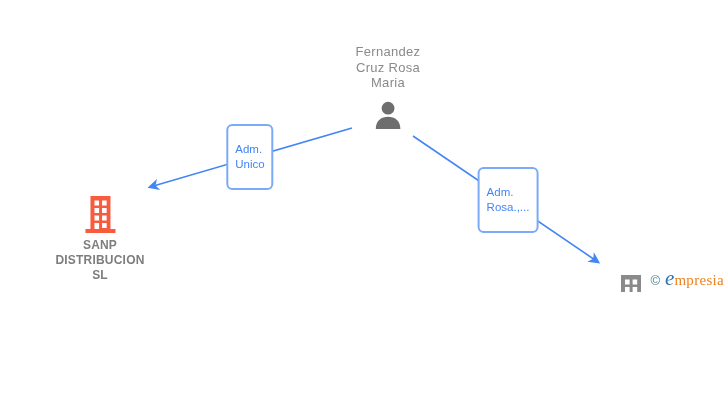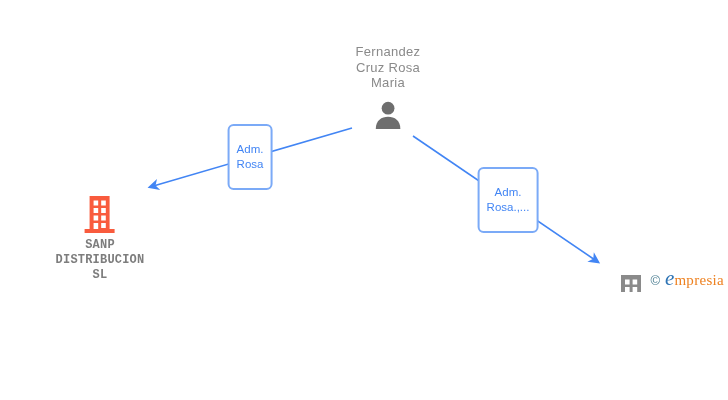--- a/index.html
+++ b/index.html
@@ -37,33 +37,31 @@
   .person-name span, .company-name span { display: block; }
   .node-person .icon { margin-top: 10px; }
   .company-name {
     margin-top: 5px;
     font-size: 12px;
     font-weight: bold;
     line-height: 15px;
     color: #7d7d7d;
     letter-spacing: 0.2px;
     white-space: nowrap;
-    font-family: Liberation Mono, monospace;
   }
   .edge-label {
     position: absolute;
     transform: translate(-50%, -50%);
     background: #ffffff;
     border: 2px solid #7baaf7;
     border-radius: 6px;
     padding: 16px 7px;
     font-size: 11.5px;
     line-height: 15px;
     color: #4285f4;
-    text-align: center;
     white-space: nowrap;
     cursor: pointer;
   }
   .edge-label span { display: block; }
   .brand {
     position: absolute;
     right: 4px;
     bottom: 3px;
     display: flex;
     align-items: baseline;
@@ -155,21 +153,21 @@
         <rect x="11" y="19.5" width="4.6" height="5"></rect>
         <rect x="18.6" y="19.5" width="4.6" height="5"></rect>
         <rect x="11" y="27" width="4.6" height="6"></rect>
         <rect x="18.6" y="27" width="4.6" height="5"></rect>
       </g>
     </svg>
   </div>
 
   <div class="edge-label" style="left:250px; top:157px;">
     <span>Adm.</span>
-    <span>Rosa</span>
+    <span>Unico</span>
   </div>
   <div class="edge-label" style="left:508px; top:200px;">
     <span>Adm.</span>
     <span>Rosa.,...</span>
   </div>
 
   <div class="brand">
     <span class="copy">©</span>
     <span class="e-letter">e</span>
     <span class="rest">mpresia</span>

